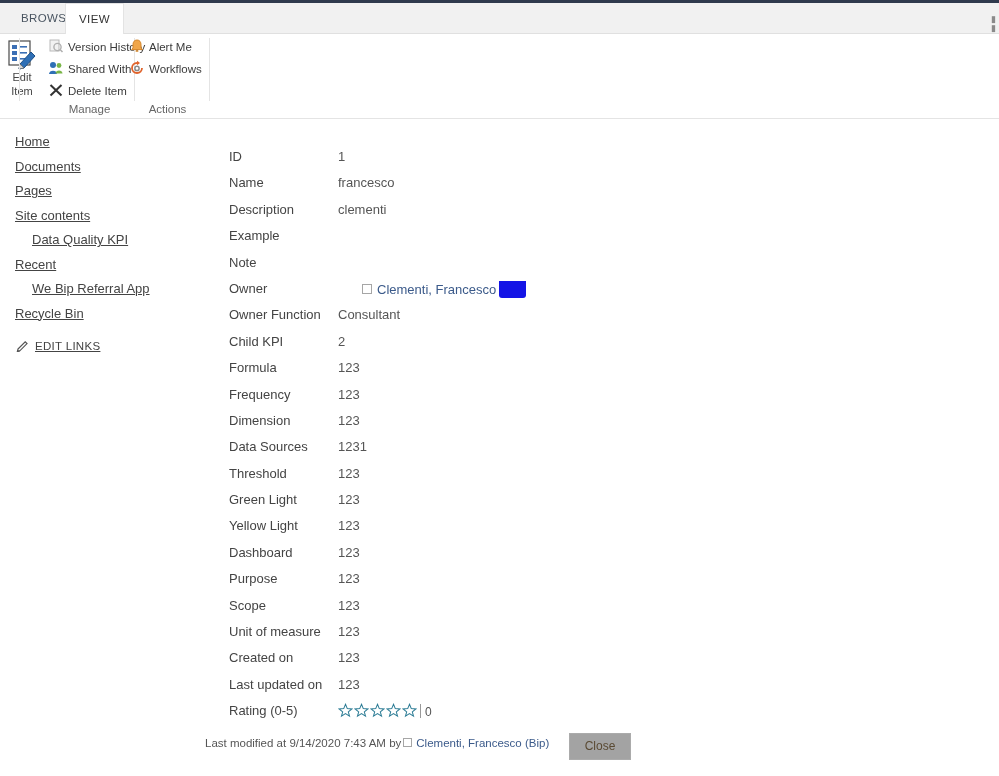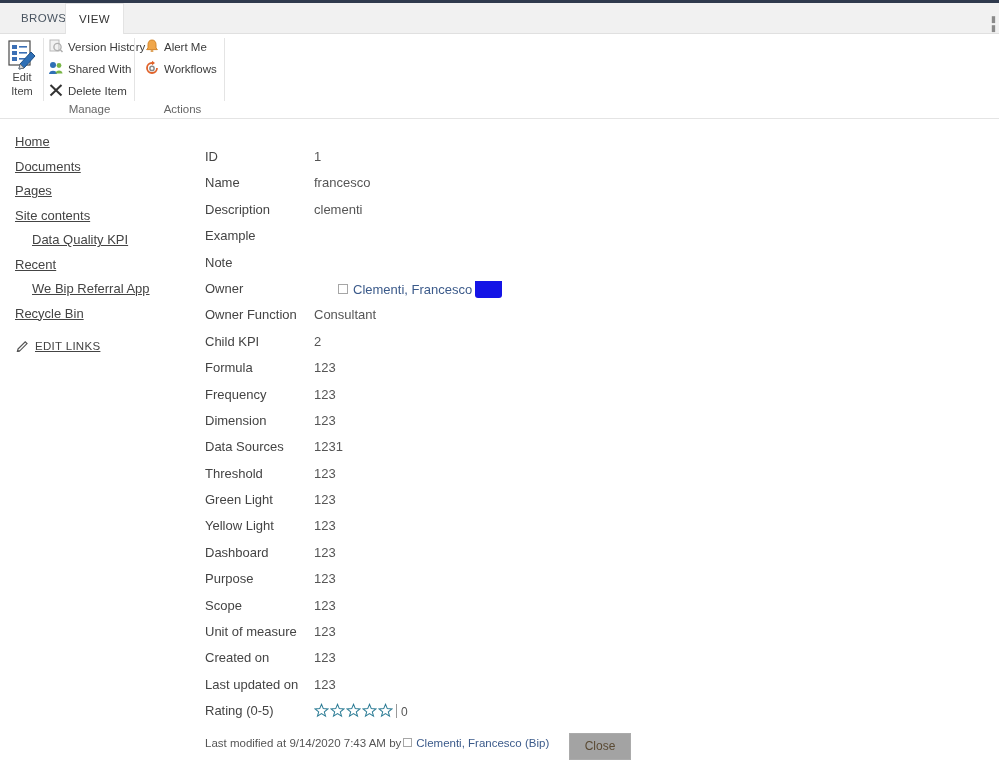--- a/index.html
+++ b/index.html
@@ -57,33 +57,33 @@
   .rgroup .grp-label {
     position:absolute; bottom:4px; width:100%;
     text-align:center; font-size:11.5px; color:#666;
   }
   .rgroup .sep {
     position:absolute; right:0; top:4px; bottom:18px;
     width:1px; background:#e4e4e4;
   }
 
   
-  .grp-edit { left:0; width:44px; }
+  .grp-edit { left:0; width:20px; }
   .bigbtn {
     position:absolute; top:4px; left:2px; width:40px;
     text-align:center; cursor:pointer;
   }
   .bigbtn .lbl {
     font-size:11px; color:#444; line-height:11.5px; margin-top:2px;
   }
   .icon-edititem { width:32px; height:32px; margin:0 auto; position:relative; }
 
   
   .grp-manage { left:44px; width:91px; }
-  .grp-actions { left:140px; width:85px; }
+  .grp-actions { left:125px; width:85px; }
   .menuitem {
     position:absolute; left:4px; height:19px; line-height:19px;
     font-size:11.5px; color:#3b3b3b; white-space:nowrap; cursor:pointer;
   }
   .menuitem .mi-icon {
     display:inline-block; width:16px; height:16px;
     vertical-align:-3px; margin-right:4px; position:relative;
   }
   .mi1 { top:4px; } .mi2 { top:26px; } .mi3 { top:48px; }
 
@@ -101,21 +101,21 @@
     font-size:11.5px; color:#444; letter-spacing:.3px; cursor:pointer;
     white-space:nowrap;
   }
   .editlinks .pencil {
     display:inline-block; width:14px; height:14px;
     vertical-align:-2px; margin-right:6px; position:relative;
   }
 
   
   .form { position:absolute; top:149px; left:205px; width:700px; }
-  .frow { height:26.4px; position:relative; }
+  .frow { height:26.4px; position:relative;margin-left:24px; }
   .flabel {
     position:absolute; left:0; top:0;
     font-size:13px; color:#444; white-space:nowrap;
   }
   .fvalue {
     position:absolute; left:109px; top:0;
     font-size:13px; color:#555; white-space:nowrap;
   }
 
   .person { display:inline-block; white-space:nowrap;padding-left:24px; }

